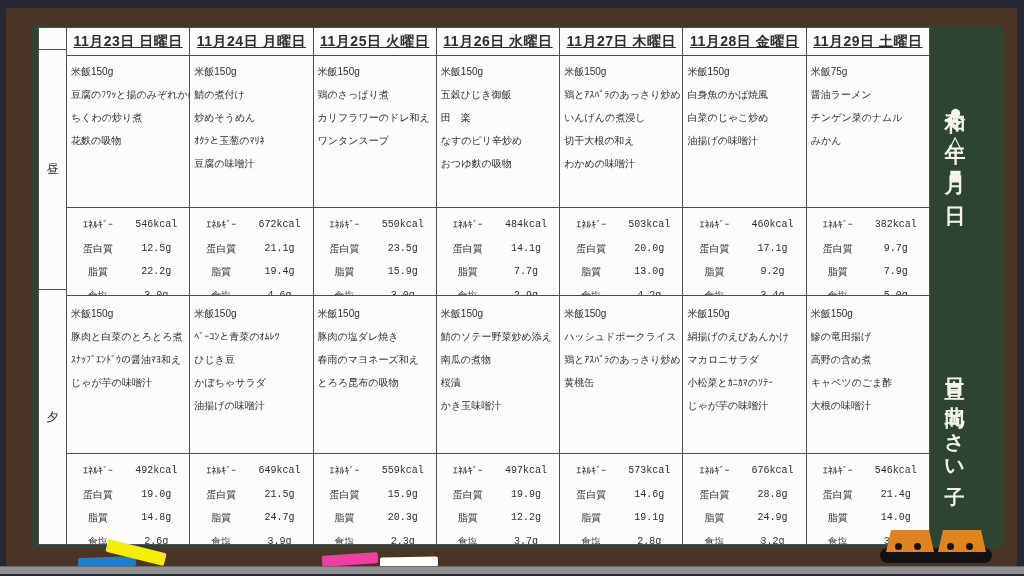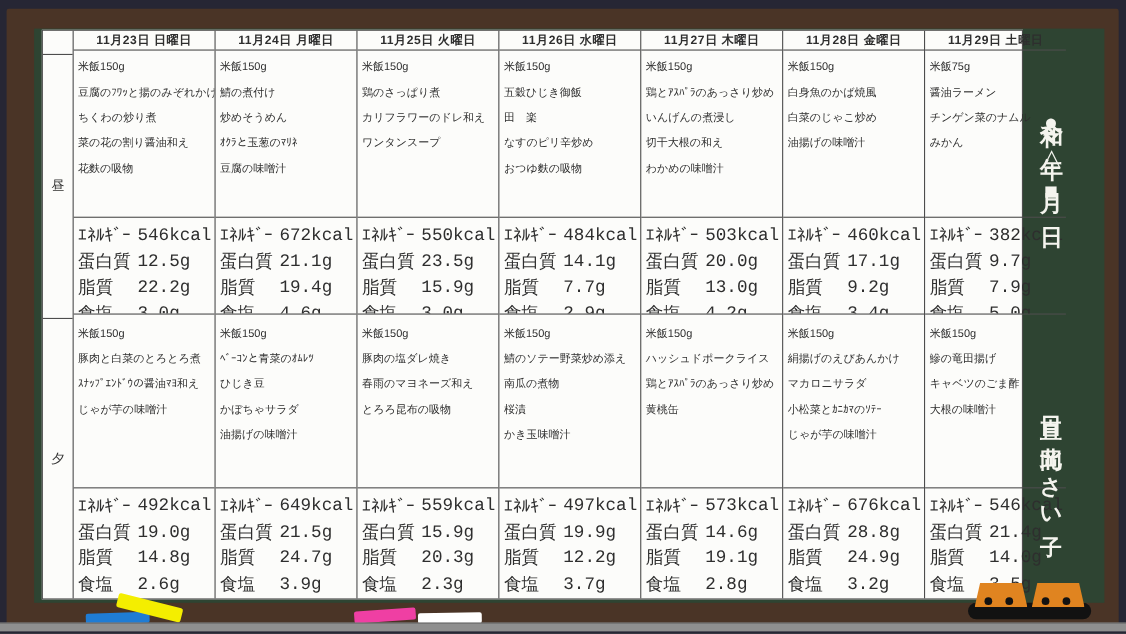--- a/index.html
+++ b/index.html
@@ -13,28 +13,28 @@
   .menu-table{position:absolute;left:38px;top:27px;width:892px;height:518px;display:flex;
               background:#fcfcfa;border:1px solid #4d4d4d;box-sizing:border-box;color:#2e2e2e;}
   .label-col{width:27px;display:flex;flex-direction:column;flex:none;}
   .label-col .lh{height:22px;border-bottom:1px solid #4d4d4d;box-sizing:border-box;}
   .label-col .meal{display:flex;align-items:center;justify-content:center;font-size:12px;box-sizing:border-box;}
   .label-col .meal.lunch{height:240px;border-bottom:1px solid #4d4d4d;}
   .label-col .meal.dinner{flex:1;}
   #day-cols{display:flex;flex:1;}
   .day-col{flex:1;display:flex;flex-direction:column;border-left:1px solid #4d4d4d;box-sizing:border-box;min-width:0;}
   .cell{box-sizing:border-box;border-bottom:1px solid #4d4d4d;overflow:hidden;}
-  .cell.header{height:18px;display:flex;align-items:center;justify-content:center;
-               font-size:11px;font-weight:bold;letter-spacing:.5px;white-space:nowrap;}
+  .cell.header{height:28px;display:flex;align-items:center;justify-content:center;
+               font-size:14px;font-weight:bold;letter-spacing:.5px;white-space:nowrap;text-decoration:underline;}
   .cell.menu{height:152px;padding:4px 2px 0 4px;}
   .cell.menu.dinner-menu{height:158px;padding-top:6px;}
   .cell.nutr{height:88px;padding:5px 2px 0 4px;}
   .cell.nutr.last{flex:1;border-bottom:none;}
   .menu-item{font-size:10px;line-height:23px;white-space:nowrap;}
-  .nutr-row{display:flex;font-size:16px;line-height:23.5px;white-space:nowrap;}
+  .nutr-row{display:flex;font-size:10px;line-height:23.5px;white-space:nowrap;text-align:center;}
   .nlabel{flex:0 0 54px;}
   .nvalue{flex:1;font-family:Liberation Mono, monospace;}
 
   
   .v-text{position:absolute;writing-mode:vertical-rl;text-orientation:upright;color:#f4f4ee;
           font-weight:bold;white-space:nowrap;}
   .v-date{left:941px;top:92px;font-size:21px;letter-spacing:4px;}
   .v-duty{left:942px;top:362px;font-size:20px;letter-spacing:3px;}
 
   
@@ -68,21 +68,20 @@
       <div class="meal lunch">昼</div>
       <div class="meal dinner">夕</div>
     </div>
     <div id="day-cols">
     <div class="day-col">
       <div class="cell header">11月23日 日曜日</div>
       <div class="cell menu">
         <div class="menu-item">米飯150g</div>
         <div class="menu-item">豆腐のﾌﾜｯと揚のみぞれかけ</div>
         <div class="menu-item">ちくわの炒り煮</div>
-        <div class="menu-item">菜の花の割り醤油和え</div>
         <div class="menu-item">花麩の吸物</div>
       </div>
       <div class="cell nutr">
         <div class="nutr-row">
           <span class="nlabel">ｴﾈﾙｷﾞｰ</span>
           <span class="nvalue">546kcal</span>
         </div>
         <div class="nutr-row">
           <span class="nlabel">蛋白質</span>
           <span class="nvalue">12.5g</span>
@@ -415,20 +414,21 @@
           <span class="nvalue">7.9g</span>
         </div>
         <div class="nutr-row">
           <span class="nlabel">食塩</span>
           <span class="nvalue">5.0g</span>
         </div>
       </div>
       <div class="cell menu dinner-menu">
         <div class="menu-item">米飯150g</div>
         <div class="menu-item">鰺の竜田揚げ</div>
+        <div class="menu-item">高野の含め煮</div>
         <div class="menu-item">キャベツのごま酢</div>
         <div class="menu-item">大根の味噌汁</div>
       </div>
       <div class="cell nutr last">
         <div class="nutr-row">
           <span class="nlabel">ｴﾈﾙｷﾞｰ</span>
           <span class="nvalue">546kcal</span>
         </div>
         <div class="nutr-row">
           <span class="nlabel">蛋白質</span>

